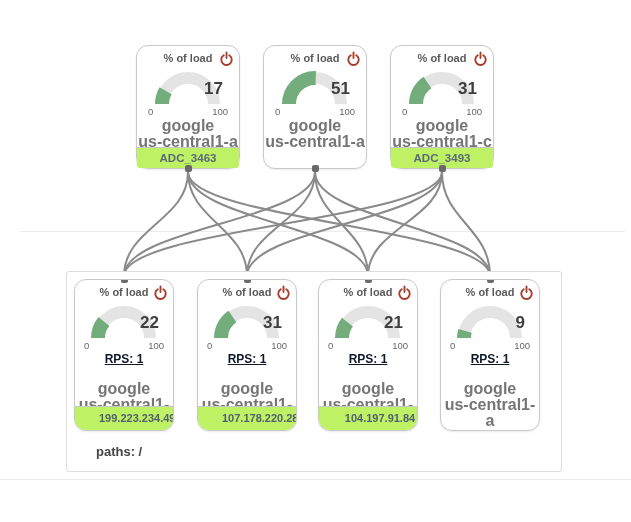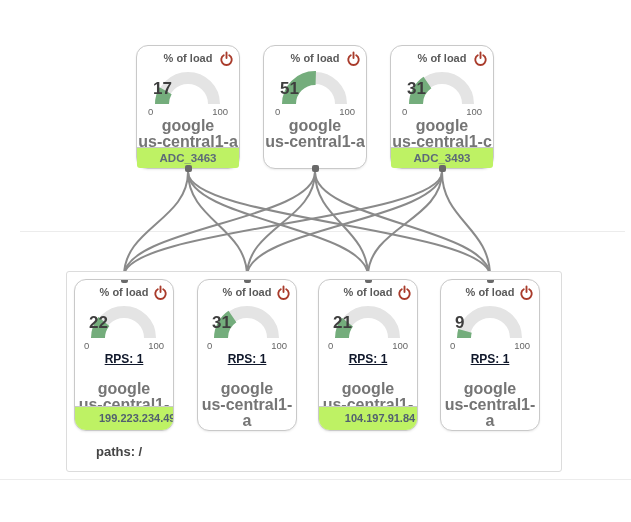--- a/index.html
+++ b/index.html
@@ -36,21 +36,21 @@
 
   .pct-label{margin-top:6px;font-size:11px;font-weight:bold;color:#5a5a5a;line-height:13px;}
   .power-btn{position:absolute;top:5px;right:5px;width:15px;height:15px;cursor:pointer;}
   .power-btn svg{display:block;}
 
   .gauge{position:relative;width:70px;height:40px;margin:2px auto 0;}
   .gauge svg{display:block;overflow:visible;}
   .gauge-track{fill:none;stroke:#e4e4e4;stroke-width:12;}
   .gauge-fill{fill:none;stroke:#74ad7c;stroke-width:14;}
   .gauge-value{
-    position:absolute;left:0;right:0;top:13px;text-align:left;
+    position:absolute;left:0;right:0;top:13px;text-align:right;
     font-size:17px;font-weight:bold;color:#3e3e3e;line-height:18px;
   }
   .gauge-scale{
     position:absolute;left:-5px;right:-5px;bottom:-10px;
     display:flex;justify-content:space-between;
     font-size:9.5px;color:#666;line-height:10px;
   }
   .gauge-spacer{height:11px;}
 
   .rps-label{font-size:12px;font-weight:bold;color:#0f172a;line-height:15px;text-decoration:underline;}
@@ -221,20 +221,21 @@
       <div class="gauge-scale">
         <span>0</span>
         <span>100</span>
       </div>
     </div>
     <div class="gauge-spacer"></div>
     <div class="rps-label">RPS: 1</div>
     <div class="gap-14"></div>
     <div class="provider-label">google</div>
     <div class="zone-label">us-central1-a</div>
+    <div class="card-footer">107.178.220.28</div>
     <div class="connector-dot dot-top"></div>
   </div>
 
   <div class="node-card backend-card" id="backend-2">
     <div class="power-btn">
       <svg width="15" height="15" viewBox="0 0 16 16">
         <path d="M5.1 4.6 A5.6 5.6 0 1 0 10.9 4.6" stroke="#a93b2b" stroke-width="2" fill="none" stroke-linecap="round"></path>
         <line x1="8" y1="1.5" x2="8" y2="7.5" stroke="#a93b2b" stroke-width="2" stroke-linecap="round"></line>
       </svg>
     </div>

